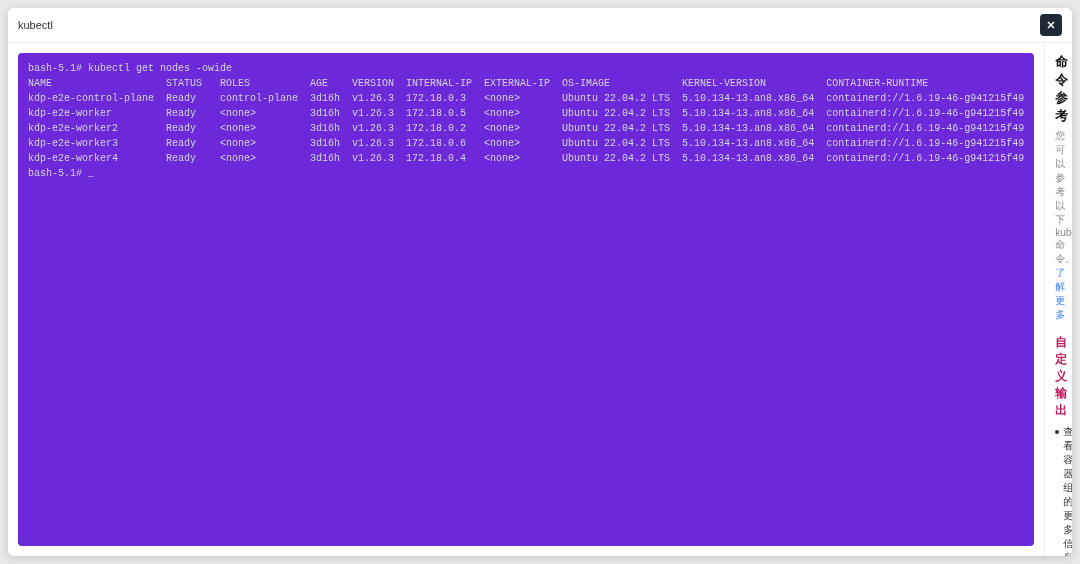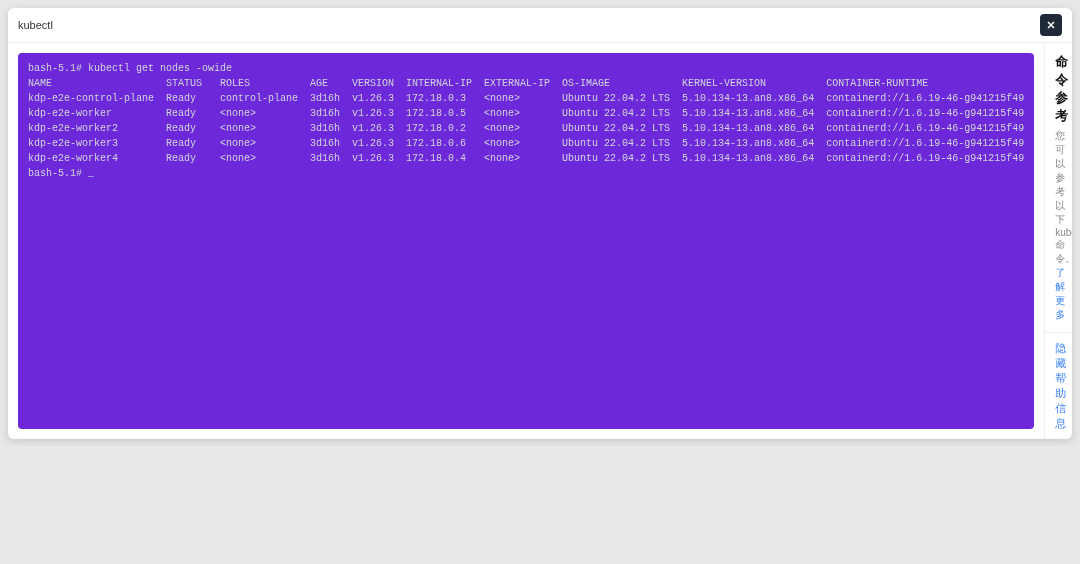--- a/index.html
+++ b/index.html
@@ -8,21 +8,21 @@
       background: #e8e8e8;
       padding: 8px;
       font-size: 11px;
     }
     .window {
       background: #fff;
       border-radius: 6px;
       box-shadow: 0 2px 8px rgba(0,0,0,0.15);
       display: flex;
       flex-direction: column;
-      height: 431px;
+      height: 548px;
       overflow: hidden;
     }
     .header {
       display: flex;
       align-items: center;
       justify-content: space-between;
       padding: 6px 10px;
       border-bottom: 1px solid #eee;
     }
     .header-title {
@@ -154,18 +154,15 @@
           <span>您可以参考以下 kubectl 命令。</span><span class="link">了解更多</span>
         </div>
       <div class="sb-section-title">自定义输出</div>
           <div class="sb-item">
             <div class="sb-item-label">
               <span class="bullet"></span>
               <span>查看容器组的更多信息</span>
             </div>
           </div>
         </div>
-      <div class="sb-footer">
-        <span class="sb-footer-link">隐藏帮助信息</span>
-      </div>
     </div>
   </div>
 </div>
 
 </body></html>

